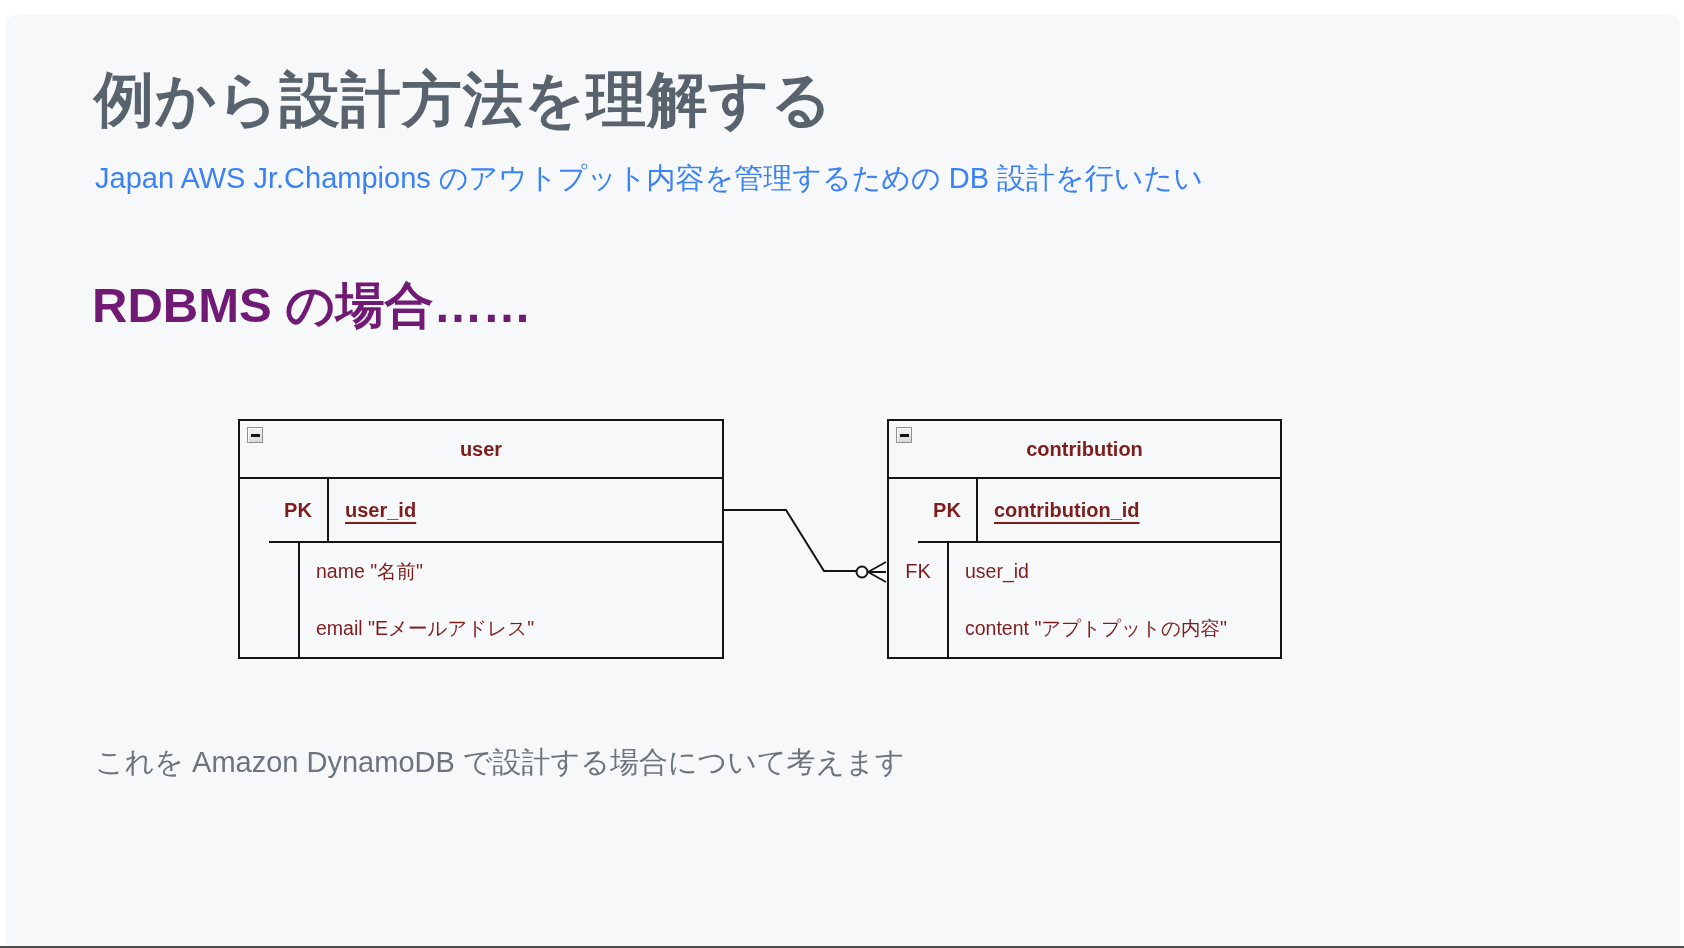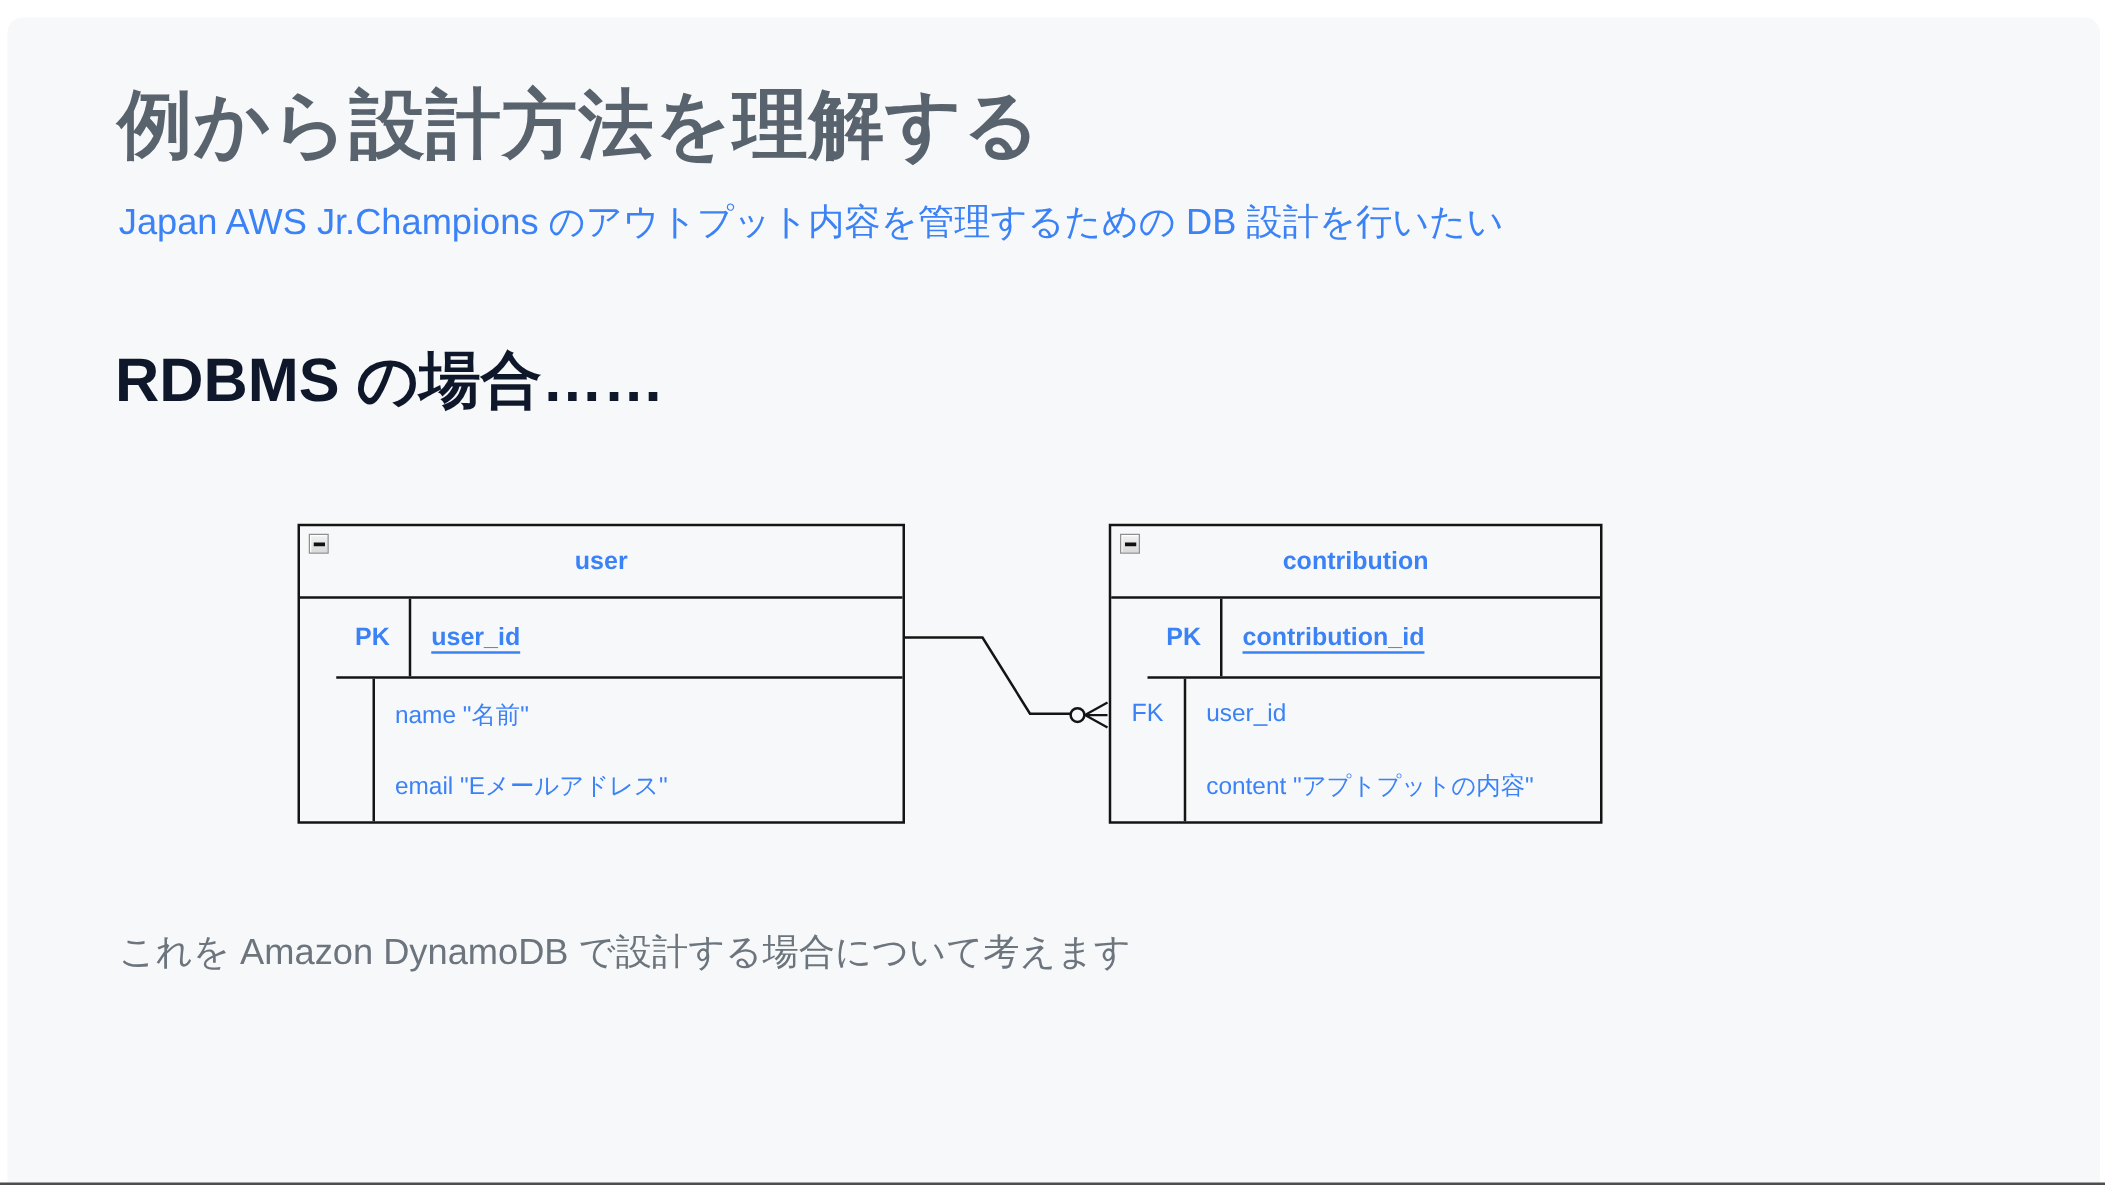--- a/index.html
+++ b/index.html
@@ -18,33 +18,33 @@
   .title{
     position:absolute;left:94px;top:64px;
     font-size:60px;line-height:1.2;font-weight:600;color:#59636e;letter-spacing:1px;
   }
   .subtitle{
     position:absolute;left:95px;top:158px;
     font-size:29px;line-height:1.4;font-weight:400;color:#3b82f6;
   }
   .section-heading{
     position:absolute;left:92px;top:276px;
-    font-size:49px;line-height:1.2;font-weight:600;color:#0f172a;
+    font-size:49px;line-height:1.2;font-weight:600;color:#701a75;
   }
   .footer-note{
     position:absolute;left:95px;top:742px;
     font-size:29px;line-height:1.4;font-weight:400;color:#6c757e;
   }
 
   
   .erd-layer{position:absolute;inset:0;}
   .connector-svg{position:absolute;inset:0;pointer-events:none;z-index:1;}
   .etable{
     position:absolute;border:2px solid #141414;background:transparent;
-    color:#3b82f6;z-index:2;box-sizing:border-box;
+    color:#7f1d1d;z-index:2;box-sizing:border-box;
   }
   .ehead{
     position:relative;height:56px;border-bottom:2px solid #141414;
     display:flex;align-items:center;justify-content:center;
     font-weight:bold;font-size:20px;
   }
   .collapse-btn{
     position:absolute;left:7px;top:6px;width:16px;height:16px;box-sizing:border-box;
     background:linear-gradient(#f2f2f2,#d9d9d9);
     border:1px solid #8f8f8f;box-shadow:inset 1px 1px 0 #ffffff;

